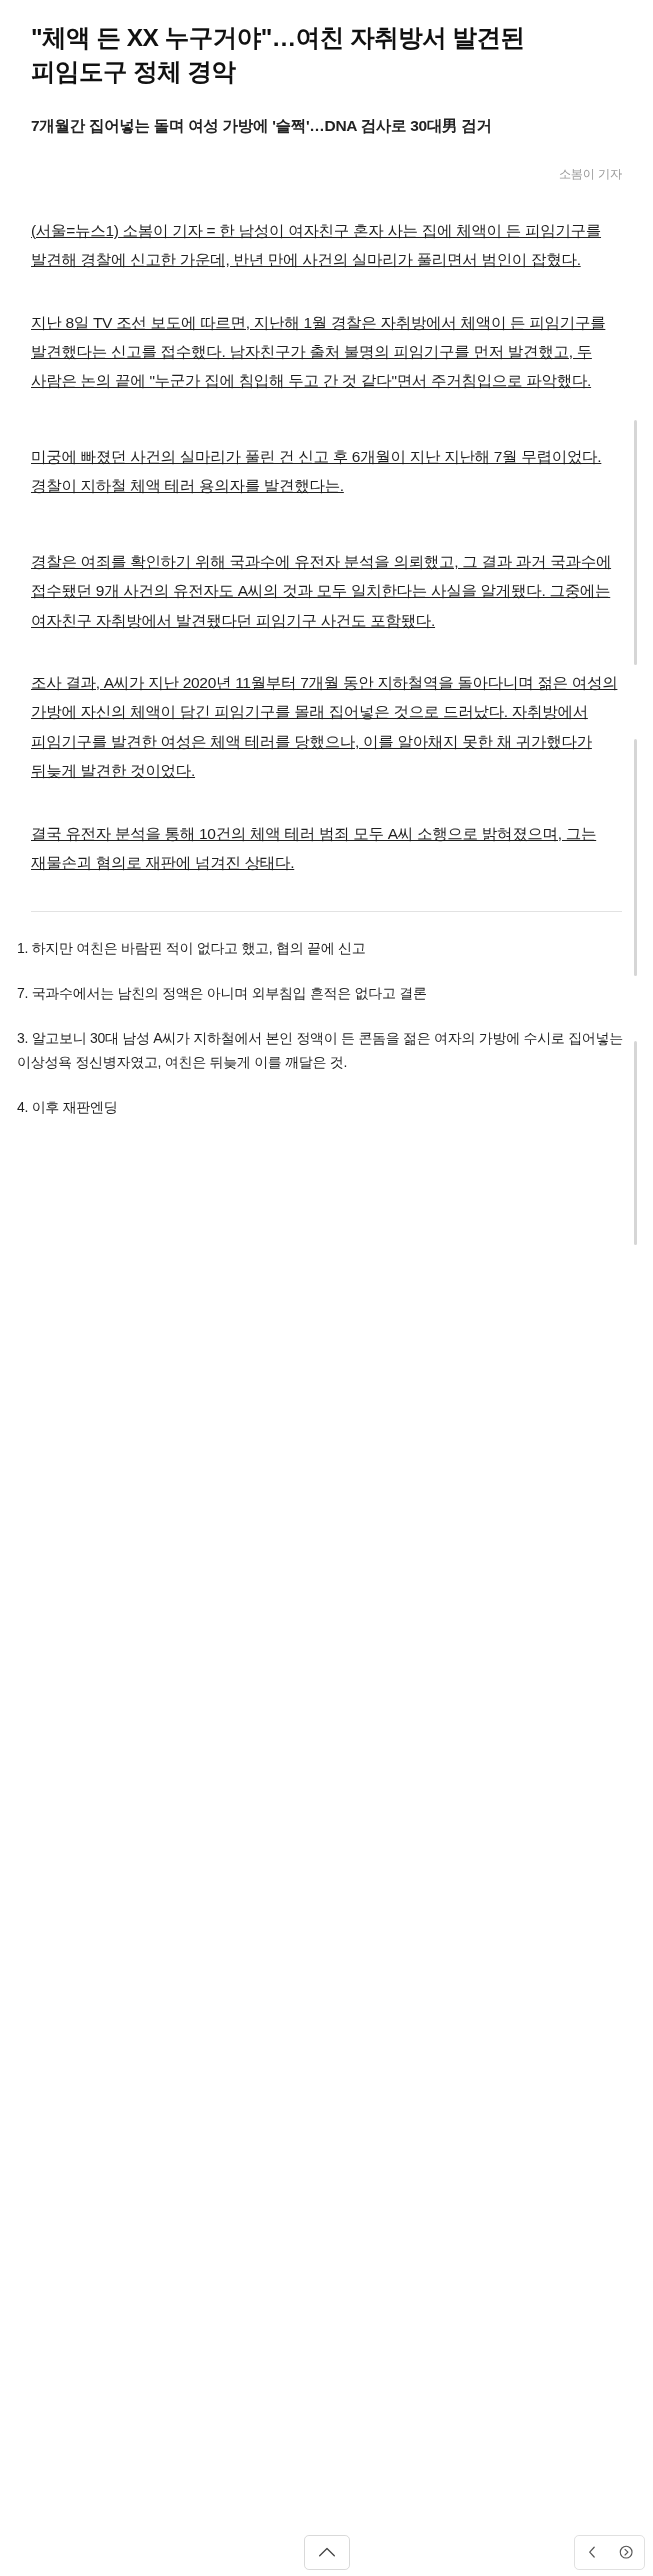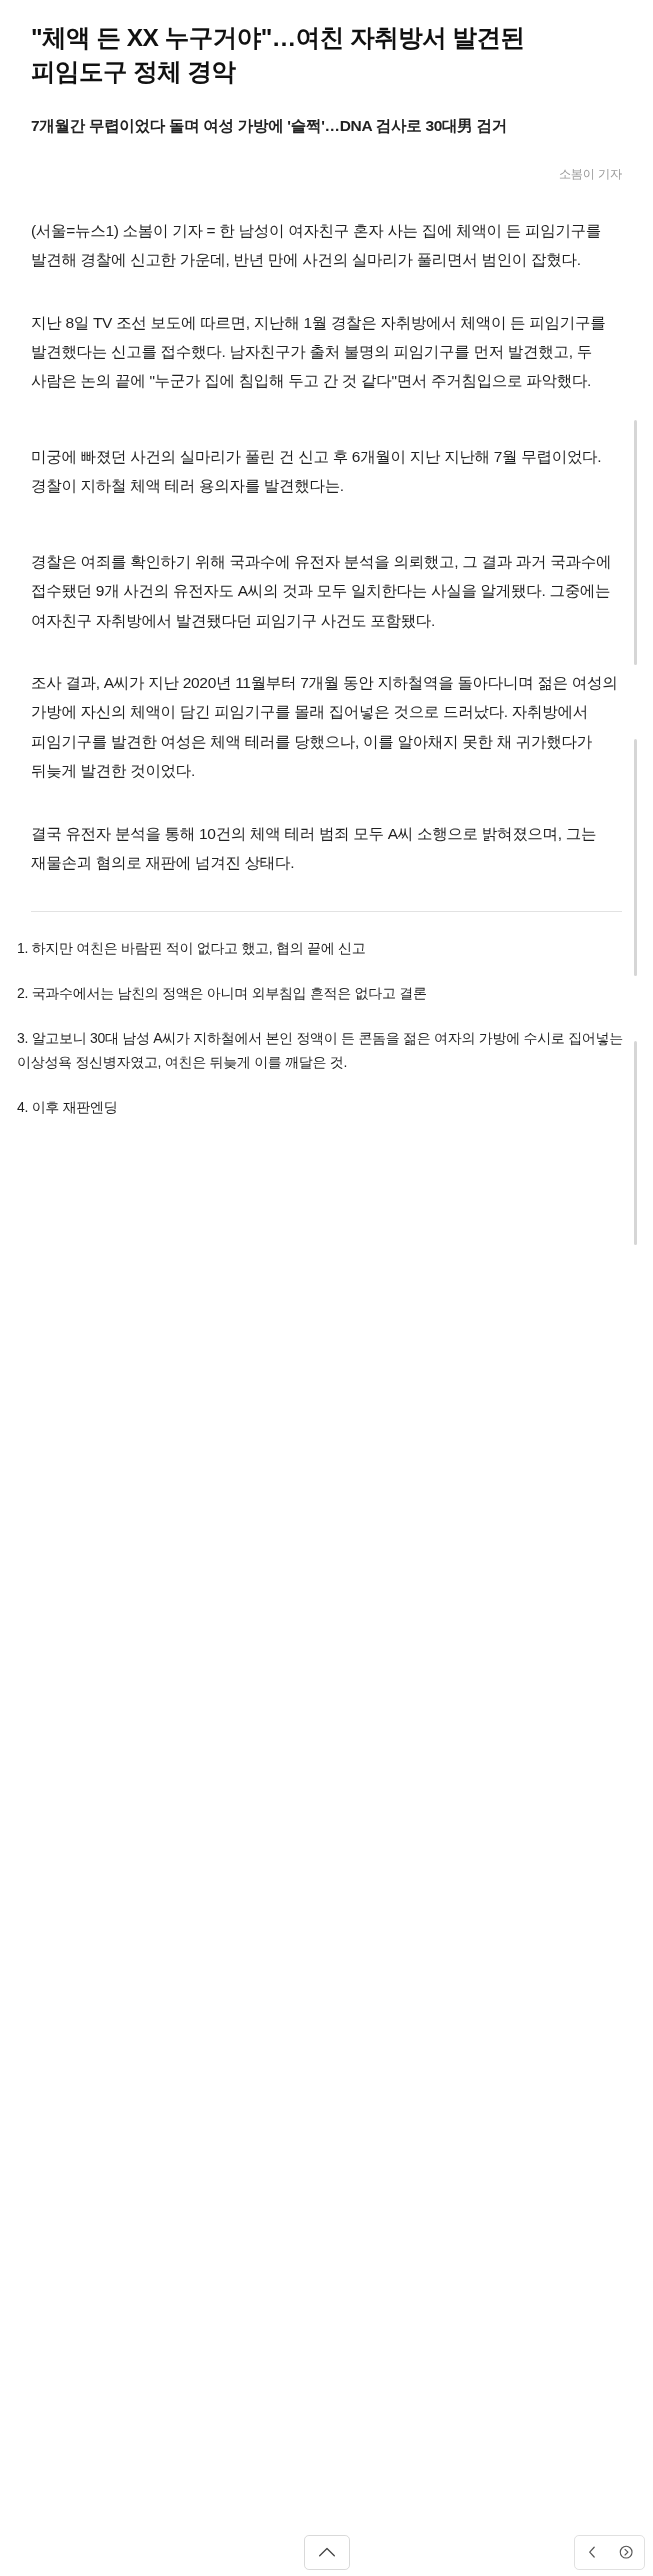--- a/index.html
+++ b/index.html
@@ -52,20 +52,21 @@
   .body-wrap {
     position: relative;
   }
   .para {
     font-size: 15.5px;
     line-height: 1.90;
     letter-spacing: -0.3px;
     color: #1f1f1f;
     margin: 0 0 33px 0;
     word-break: keep-all;
+    text-decoration: underline;
   }
   .para.gap-lg {
     margin-bottom: 46px;
   }
   
   .scroll-mark {
     position: absolute;
     right: -14.7px;
     width: 2.4px;
     background: #d6d6d6;
@@ -130,21 +131,21 @@
 </style>
 </head>
 <body>
 
 <div class="page">
 
   <div class="content">
 
     <h1 class="headline">"체액 든 XX 누구거야"…여친 자취방서 발견된 피임도구 정체 경악</h1>
 
-    <h2 class="subhead">7개월간 무렵이었다 돌며 여성 가방에 '슬쩍'…DNA 검사로 30대男 검거</h2>
+    <h2 class="subhead">7개월간 집어넣는 돌며 여성 가방에 '슬쩍'…DNA 검사로 30대男 검거</h2>
 
     <div class="byline">소봄이 기자</div>
 
     <div class="body-wrap">
 
       <div class="scroll-mark" style="top:204px; height:245px;"></div>
       <div class="scroll-mark" style="top:523px; height:237px;"></div>
       <div class="scroll-mark" style="top:825px; height:204px;"></div>
 
       <p class="para">(서울=뉴스1) 소봄이 기자 = 한 남성이 여자친구 혼자 사는 집에 체액이 든 피임기구를 발견해 경찰에 신고한 가운데, 반년 만에 사건의 실마리가 풀리면서 범인이 잡혔다.</p>
@@ -155,21 +156,21 @@
       <p class="para">결국 유전자 분석을 통해 10건의 체액 테러 범죄 모두 A씨 소행으로 밝혀졌으며, 그는 재물손괴 혐의로 재판에 넘겨진 상태다.</p>
 
     </div>
 
     <hr class="divider">
 
   </div>
 
   <div class="comments">
     <p class="comment">1. 하지만 여친은 바람핀 적이 없다고 했고, 협의 끝에 신고</p>
-    <p class="comment">2. 국과수에서는 남친의 정액은 아니며 외부침입 흔적은 없다고 결론</p>
+    <p class="comment">7. 국과수에서는 남친의 정액은 아니며 외부침입 흔적은 없다고 결론</p>
     <p class="comment">3. 알고보니 30대 남성 A씨가 지하철에서 본인 정액이 든 콘돔을 젊은 여자의 가방에 수시로 집어넣는 이상성욕 정신병자였고, 여친은 뒤늦게 이를 깨달은 것.</p>
     <p class="comment">4. 이후 재판엔딩</p>
   </div>
 
   <div class="bottom-bar">
 
     <div class="up-btn">
       <svg width="18" height="11.4" viewBox="0 0 22 14">
         <path d="M2 12 L11 3 L20 12" fill="none" stroke="#444" stroke-width="1.6" stroke-linecap="round" stroke-linejoin="round"></path>
       </svg>

